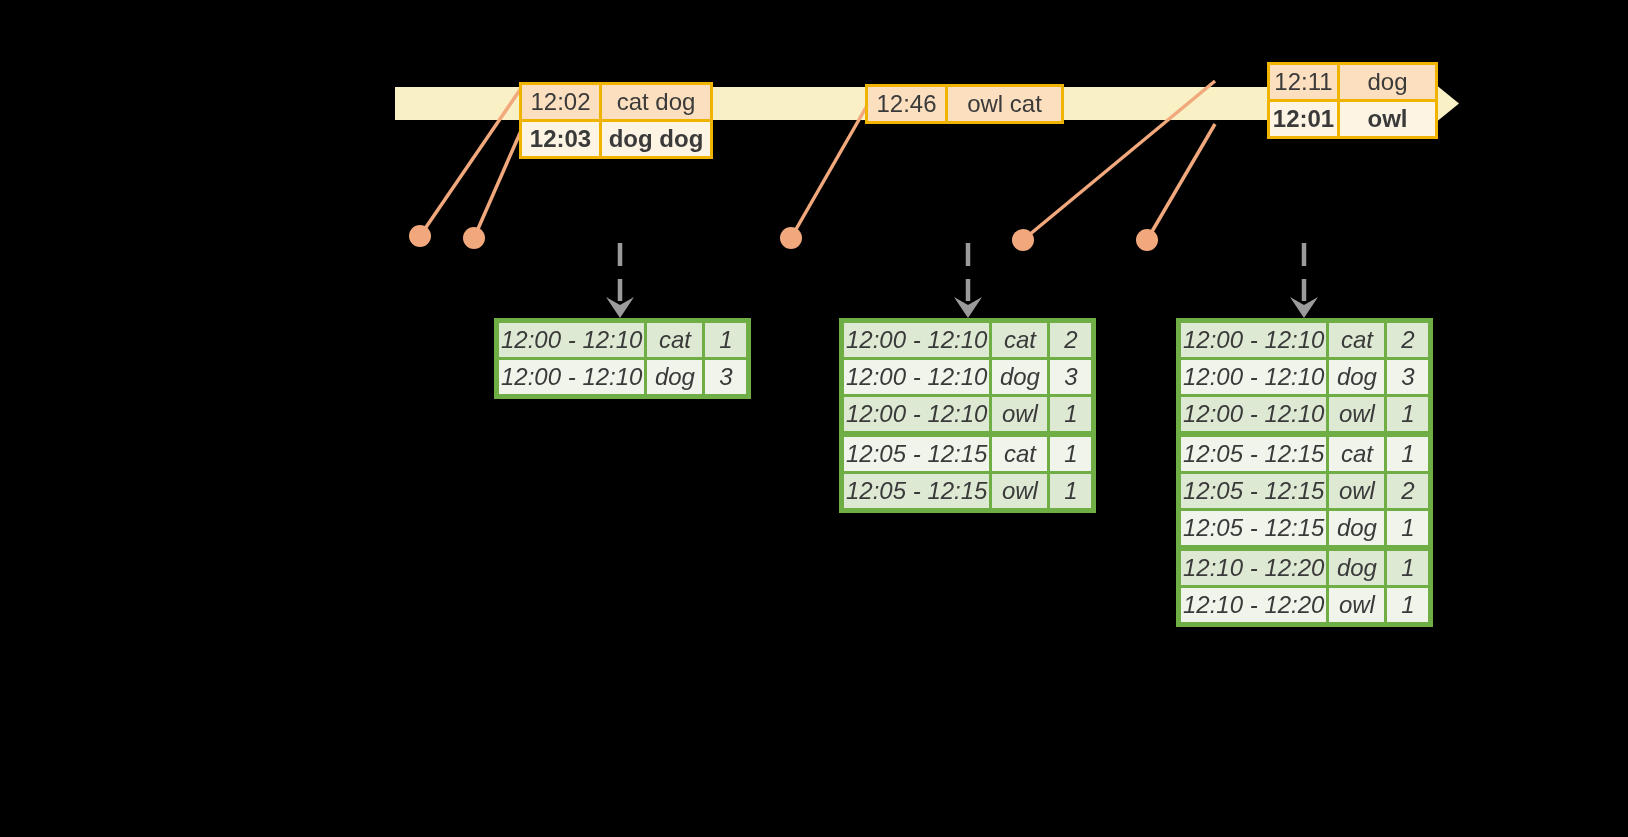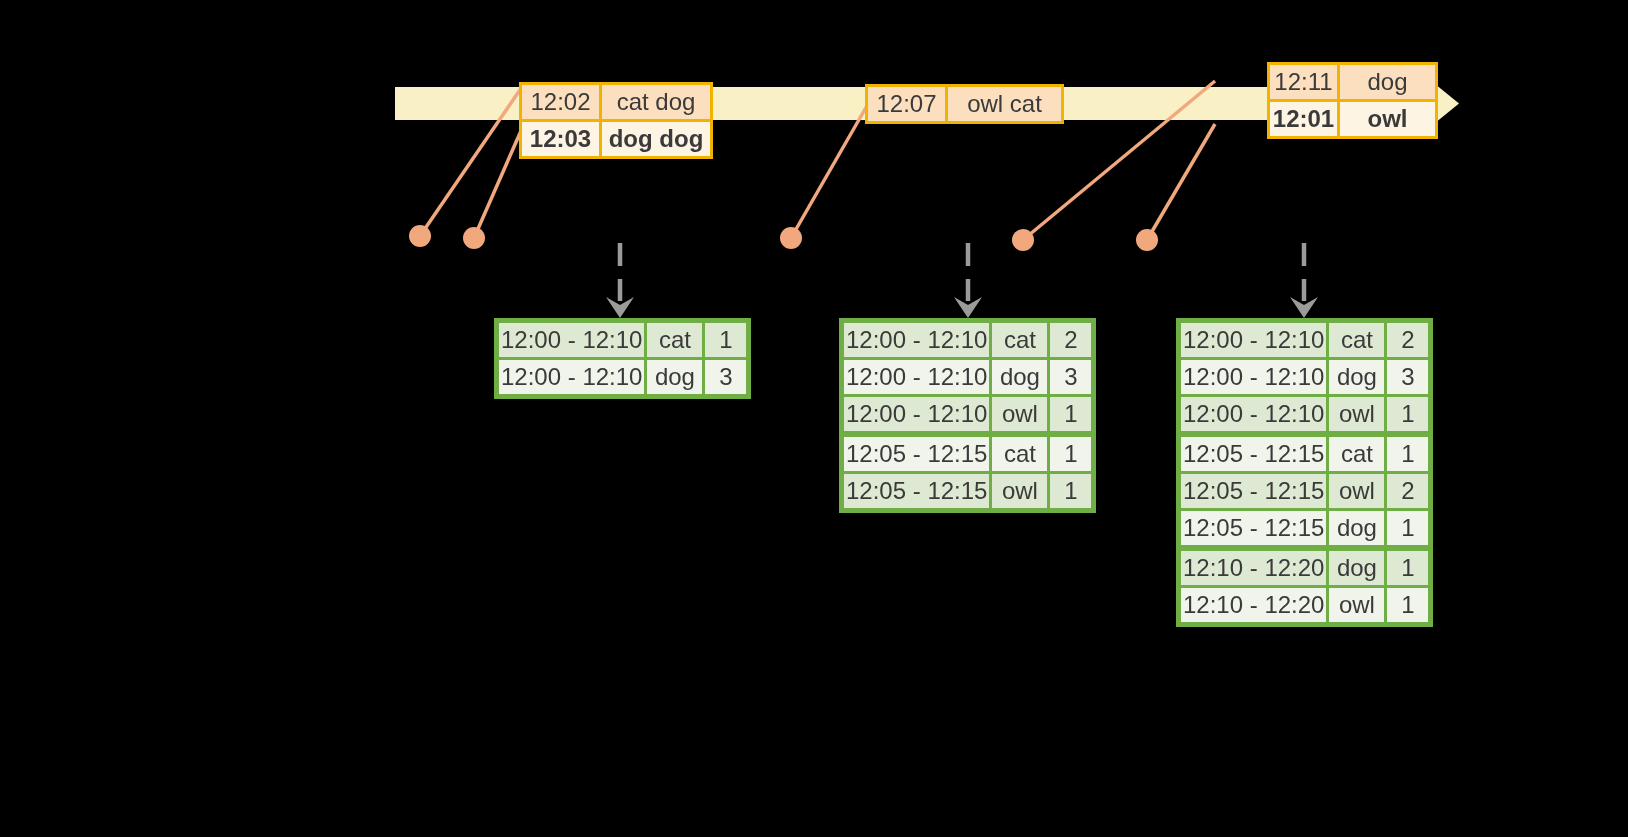--- a/index.html
+++ b/index.html
@@ -28,21 +28,21 @@
     white-space: nowrap;
     overflow: hidden;
   }
 
   
   .event, .event td { border: 3px solid #F0B400; }
   .event tr.dark  td { background: #FBDFBE; }
   .event tr.light td { background: #FDF4E4; font-weight: bold; }
 
   
-  .result { border: 5px solid #6FAE44; }
+  .result { border: 5px solid #6FAE44; font-style: italic; }
   .result td { border: 3px solid #6FAE44; }
   .result tr.dark  td { background: #DEE9D3; }
   .result tr.light td { background: #F0F4EB; }
   .result tr.group td { border-top-width: 6px; }
 
   
   .band-shape { fill: #FAF0C6; }
   .connector  { stroke: #F0A87C; stroke-width: 3.5; }
   .dot        { fill: #F0A87C; }
   .trigger-shaft { stroke: #9B9B9B; stroke-width: 4.5; stroke-dasharray: 23 13; fill: none; }
@@ -101,21 +101,21 @@
     </tbody>
   </table>
 
   <table class="tbl event" style="left:865px; top:84px;">
     <colgroup>
         <col style="width:80px">
         <col style="width:116px">
       </colgroup>
     <tbody>
       <tr class="dark">
-        <td>12:07</td>
+        <td>12:46</td>
         <td>owl cat</td>
       </tr>
     </tbody>
   </table>
 
   <table class="tbl event" style="left:1267px; top:62px;">
     <colgroup>
         <col style="width:70px">
         <col style="width:98px">
       </colgroup>

